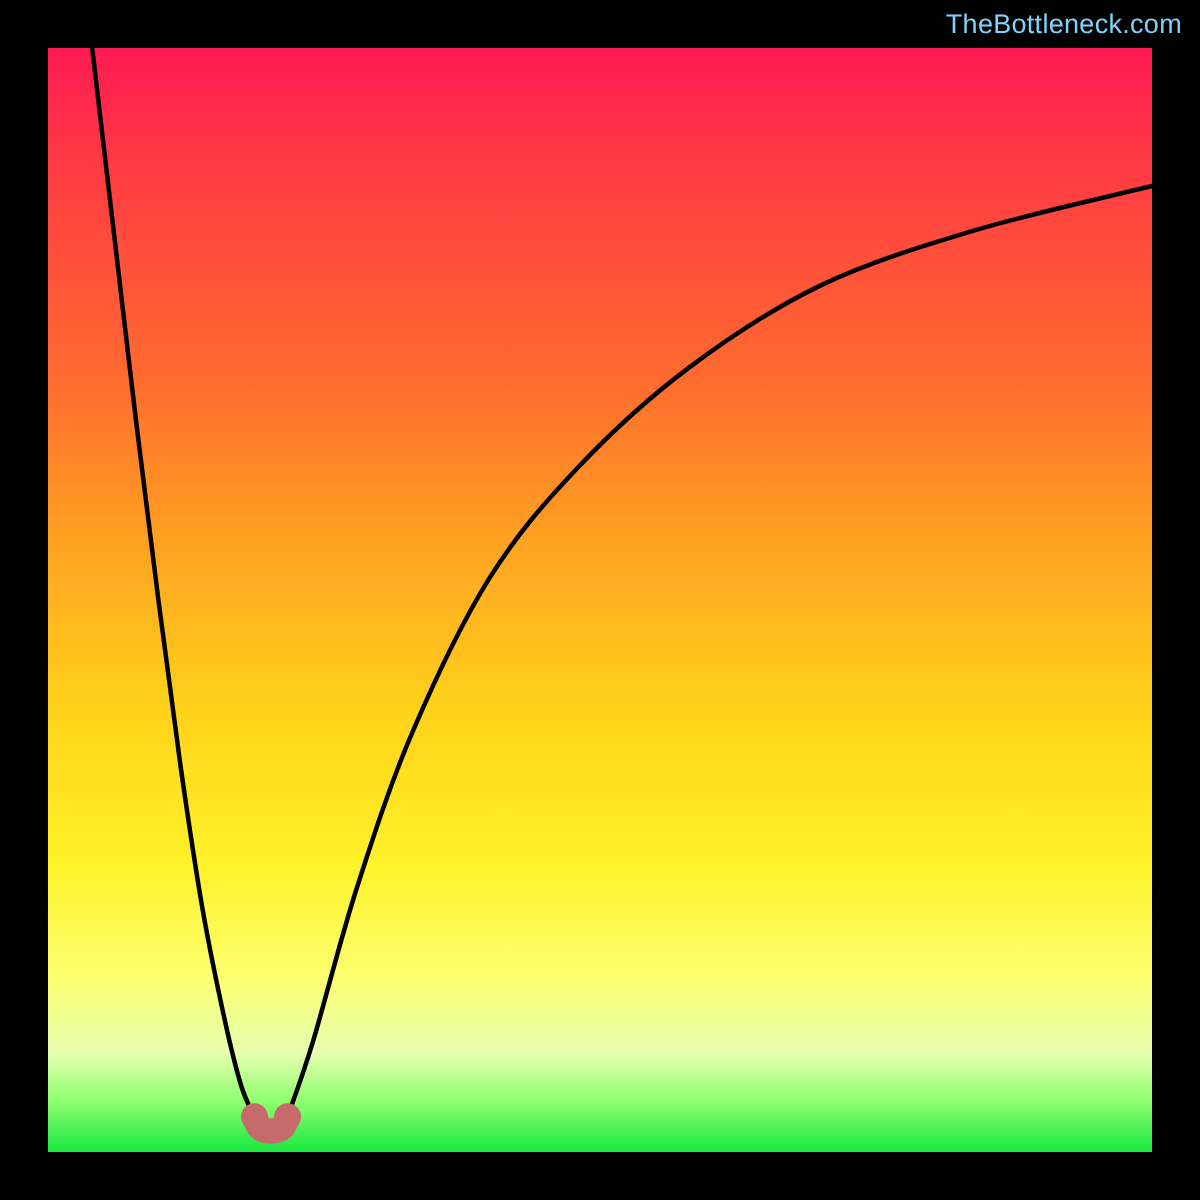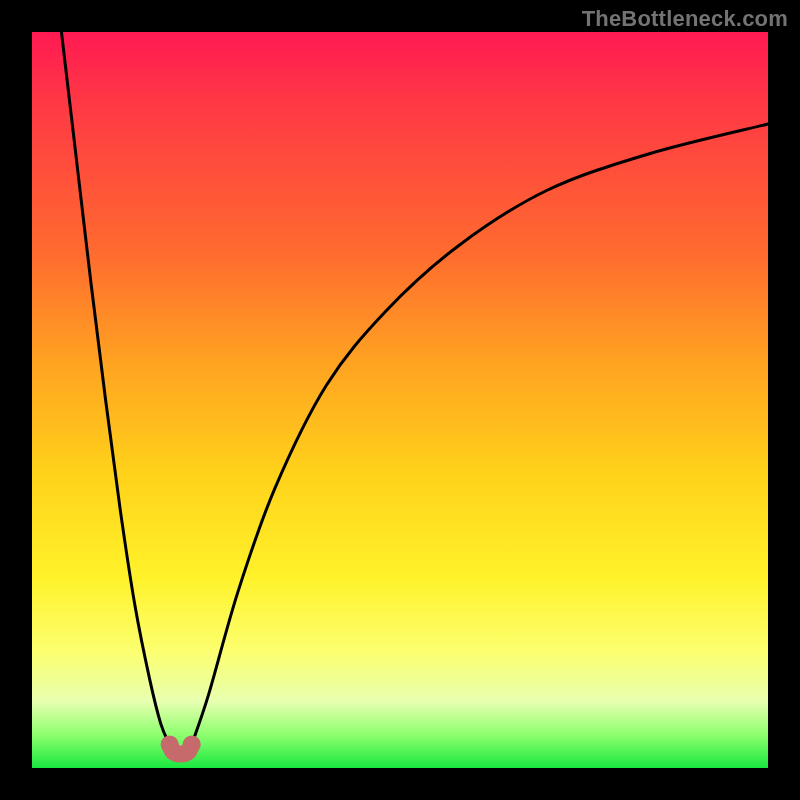--- a/index.html
+++ b/index.html
@@ -37,23 +37,23 @@
       #fcff6e 84%,
       #e7ffb0 91%,
       #8dff6e 95.5%,
       #19e840 100%
     );
   }
   .watermark {
     position: absolute;
     top: 6px;
     right: 12px;
-    font-size: 22px;
-    font-weight: 700;
-    color: #737373;
+    font-size: 18px;
+    font-weight: 400;
+    color: #7dd3fc;
     letter-spacing: 0.2px;
     user-select: none;
   }
   svg.curves {
     position: absolute;
     left: 0;
     top: 0;
     width: 736px;
     height: 736px;
     overflow: visible;

